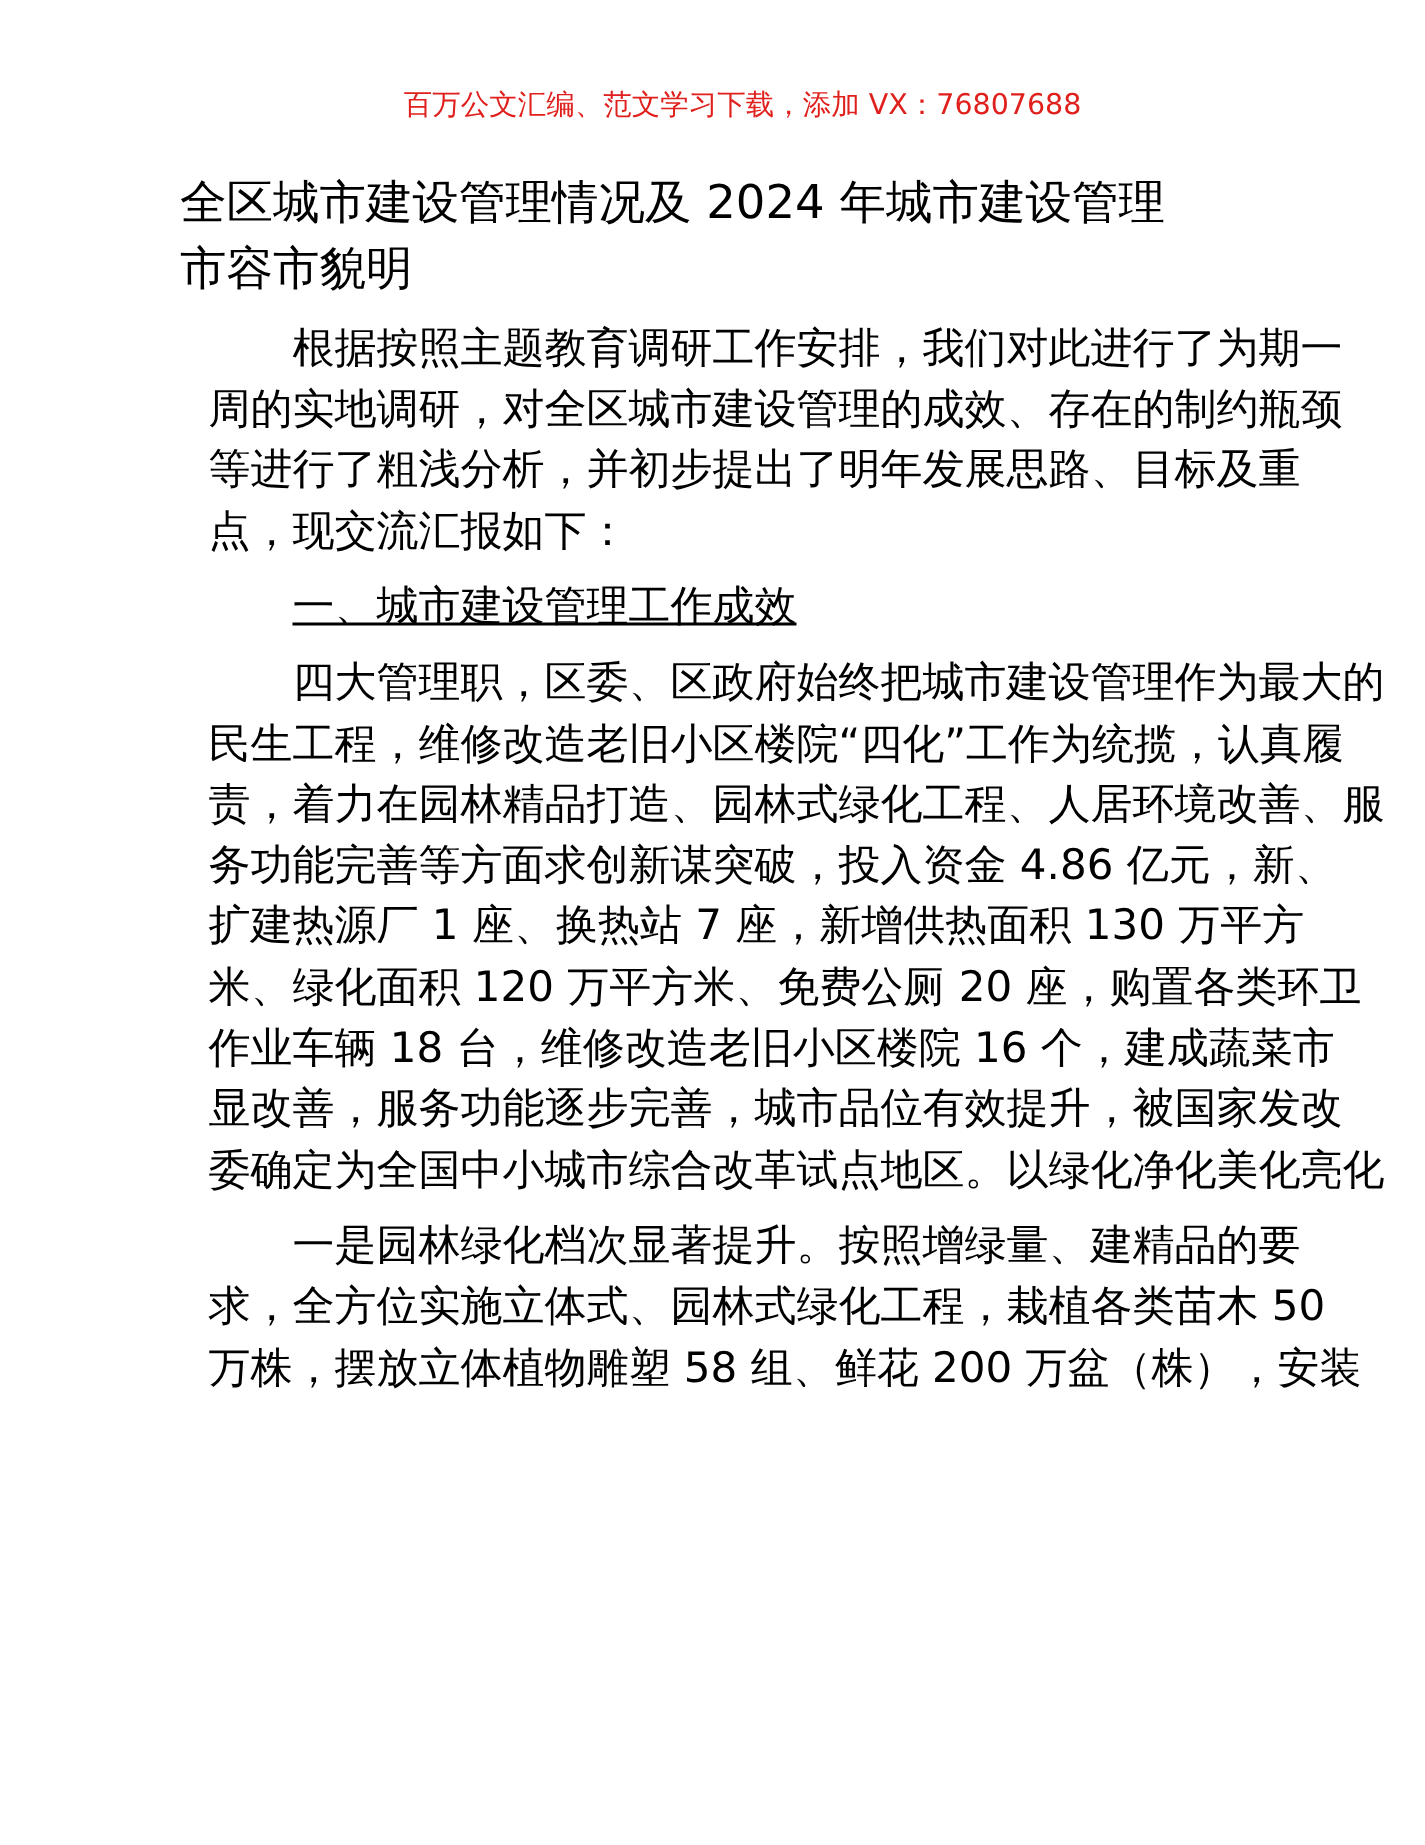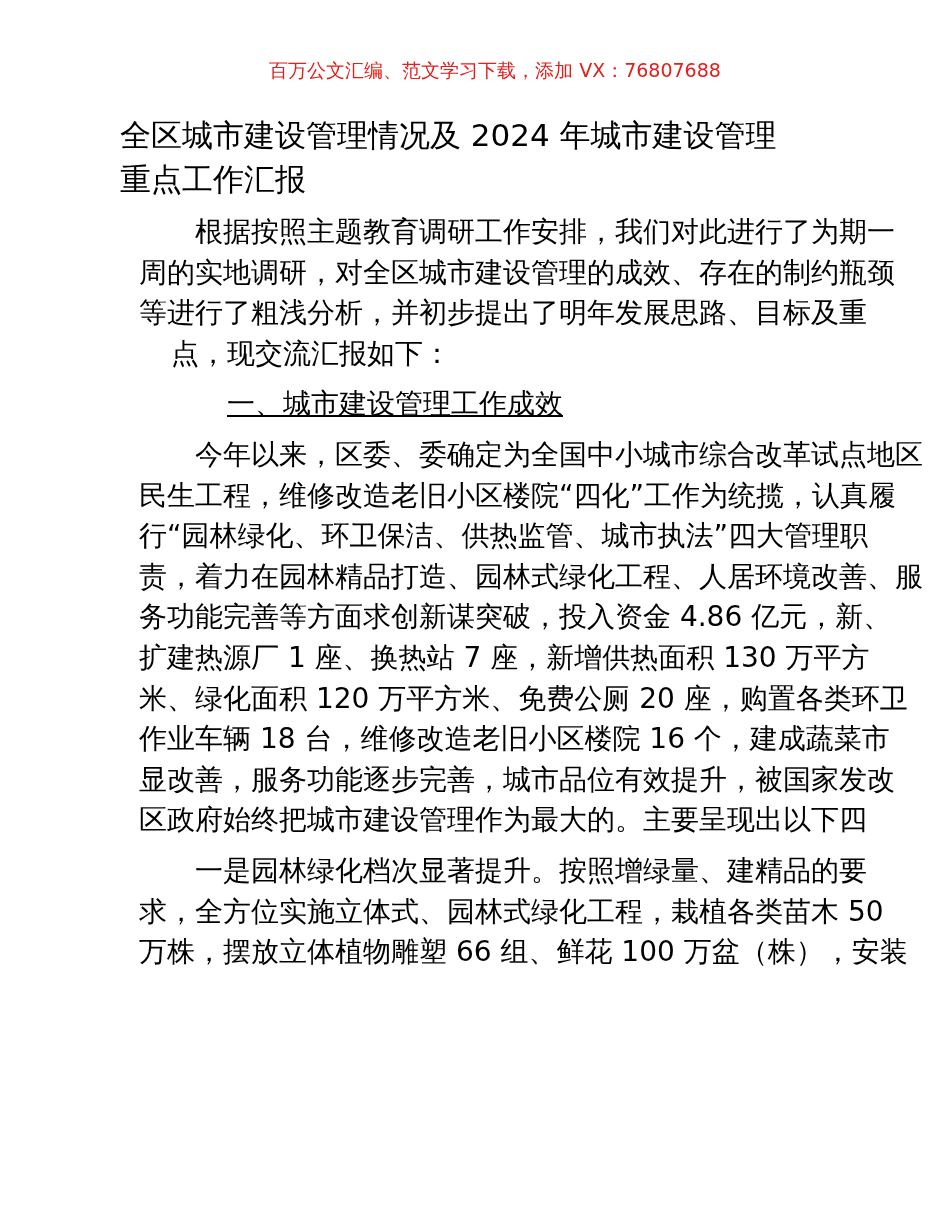--- a/index.html
+++ b/index.html
@@ -59,64 +59,62 @@
       text-align: justify;
     }
     .line {
       display: block;
       white-space: nowrap;
       text-align: justify;
       text-align-last: justify;
     }
     .line.last {
       text-align-last: left;
-      margin-left: 32px;
     }
     .line.indent {
       padding-left: 2em;
     }
   </style>
 </head>
 <body>
 
 <div class="page">
 
   <div class="watermark-header">百万公文汇编、范文学习下载，添加 VX：76807688</div>
 
   <div class="doc-title">
     <span>全区城市建设管理情况及 2024 年城市建设管理</span>
-    <span>重点工作汇报</span>
+    <span>市容市貌明</span>
   </div>
 
   <div class="doc-body">
 
     <div class="para-block" style="margin-bottom:10px;">
       <span class="line indent">根据按照主题教育调研工作安排，我们对此进行了为期一</span>
       <span class="line">周的实地调研，对全区城市建设管理的成效、存在的制约瓶颈</span>
       <span class="line">等进行了粗浅分析，并初步提出了明年发展思路、目标及重</span>
       <span class="line last">点，现交流汇报如下：</span>
     </div>
 
     <div class="para-block" style="margin-bottom:10px;text-decoration:underline;">
       <span class="line indent last">一、城市建设管理工作成效</span>
     </div>
 
     <div class="para-block" style="margin-bottom:10px;">
-      <span class="line indent">今年以来，区委、委确定为全国中小城市综合改革试点地区</span>
+      <span class="line indent">四大管理职，区委、区政府始终把城市建设管理作为最大的</span>
       <span class="line">民生工程，维修改造老旧小区楼院“四化”工作为统揽，认真履</span>
-      <span class="line">行“园林绿化、环卫保洁、供热监管、城市执法”四大管理职</span>
       <span class="line">责，着力在园林精品打造、园林式绿化工程、人居环境改善、服</span>
       <span class="line">务功能完善等方面求创新谋突破，投入资金 4.86 亿元，新、</span>
       <span class="line">扩建热源厂 1 座、换热站 7 座，新增供热面积 130 万平方</span>
       <span class="line">米、绿化面积 120 万平方米、免费公厕 20 座，购置各类环卫</span>
       <span class="line">作业车辆 18 台，维修改造老旧小区楼院 16 个，建成蔬菜市</span>
       <span class="line">显改善，服务功能逐步完善，城市品位有效提升，被国家发改</span>
-      <span class="line">区政府始终把城市建设管理作为最大的。主要呈现出以下四</span>
+      <span class="line">委确定为全国中小城市综合改革试点地区。以绿化净化美化亮化</span>
     </div>
 
     <div class="para-block">
       <span class="line indent">一是园林绿化档次显著提升。按照增绿量、建精品的要</span>
       <span class="line">求，全方位实施立体式、园林式绿化工程，栽植各类苗木 50</span>
-      <span class="line">万株，摆放立体植物雕塑 66 组、鲜花 100 万盆（株），安装</span>
+      <span class="line">万株，摆放立体植物雕塑 58 组、鲜花 200 万盆（株），安装</span>
     </div>
 
   </div>
 </div>
 
 </body></html>

